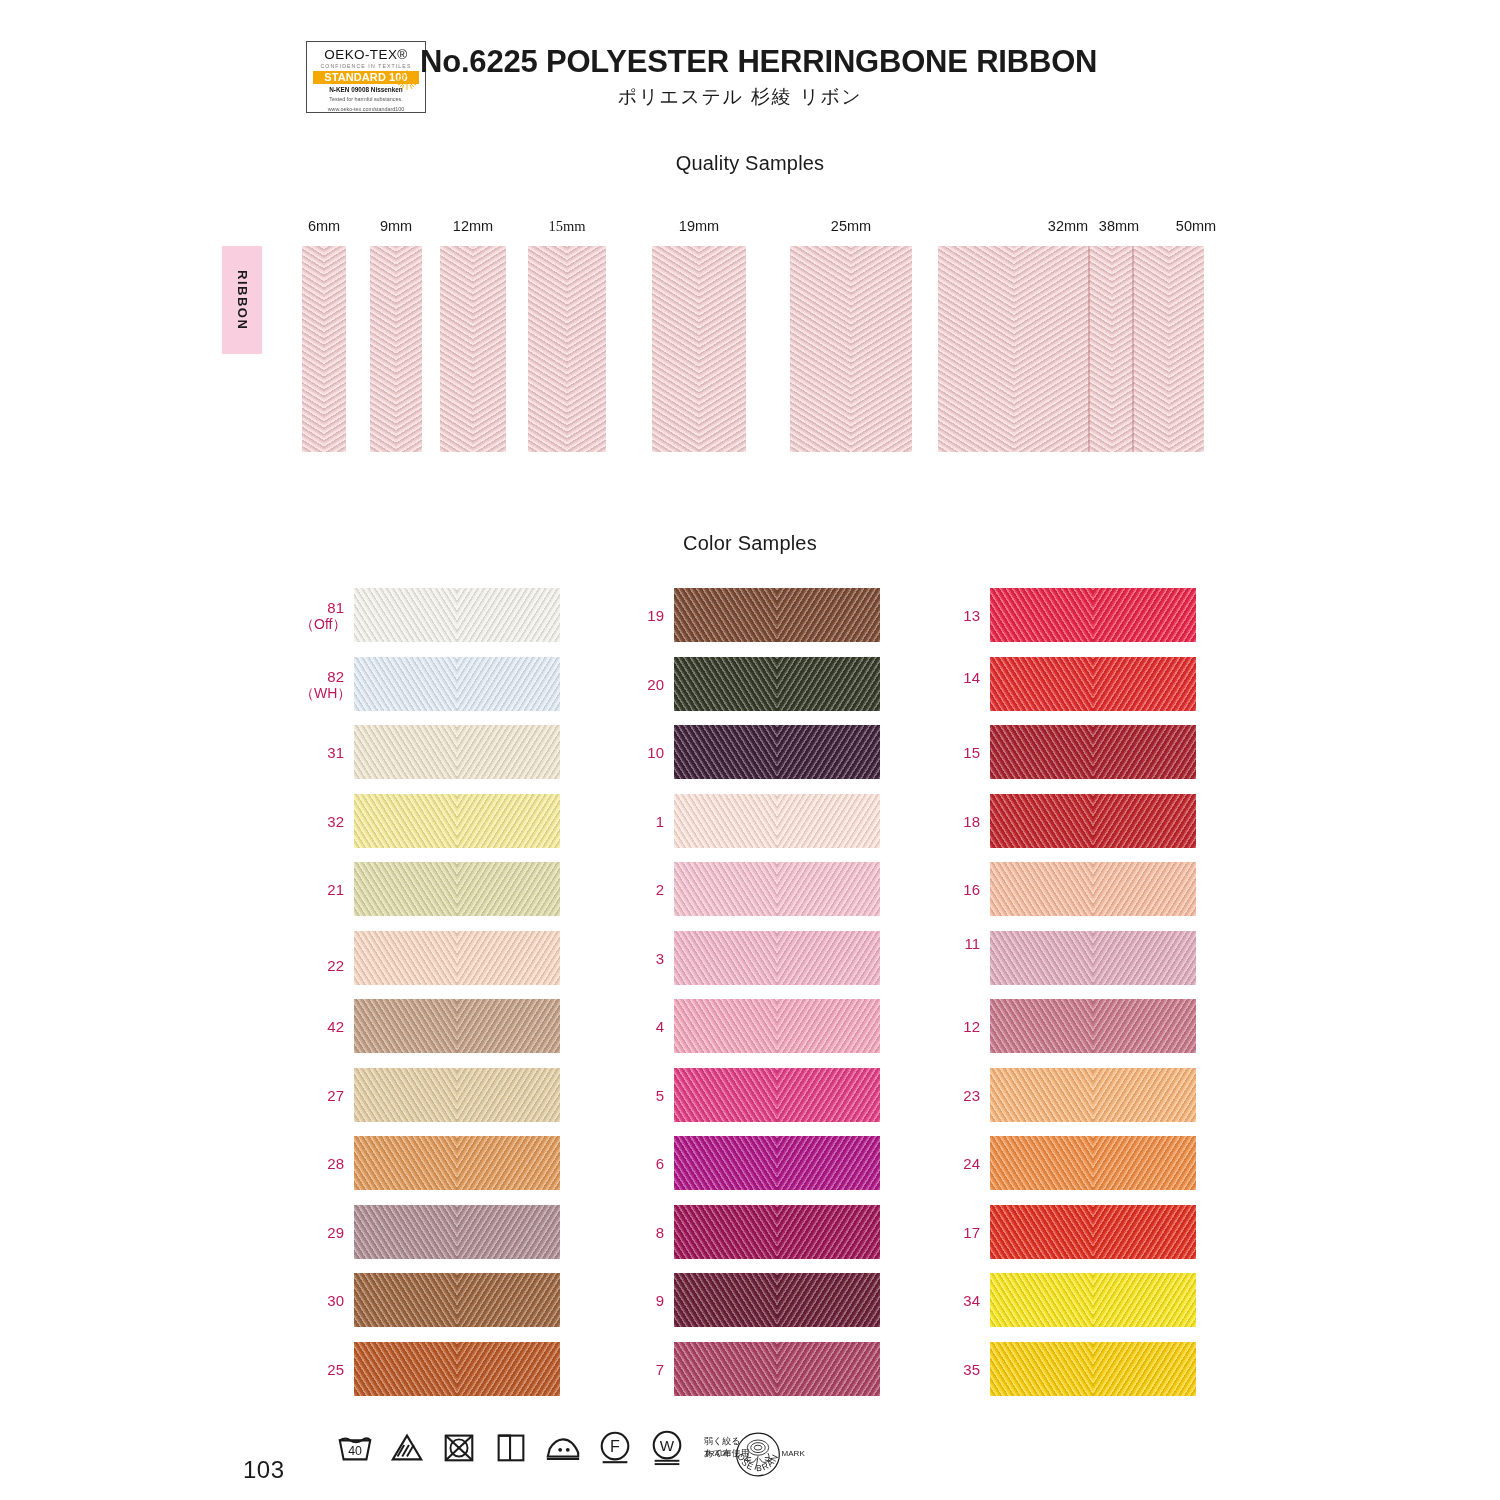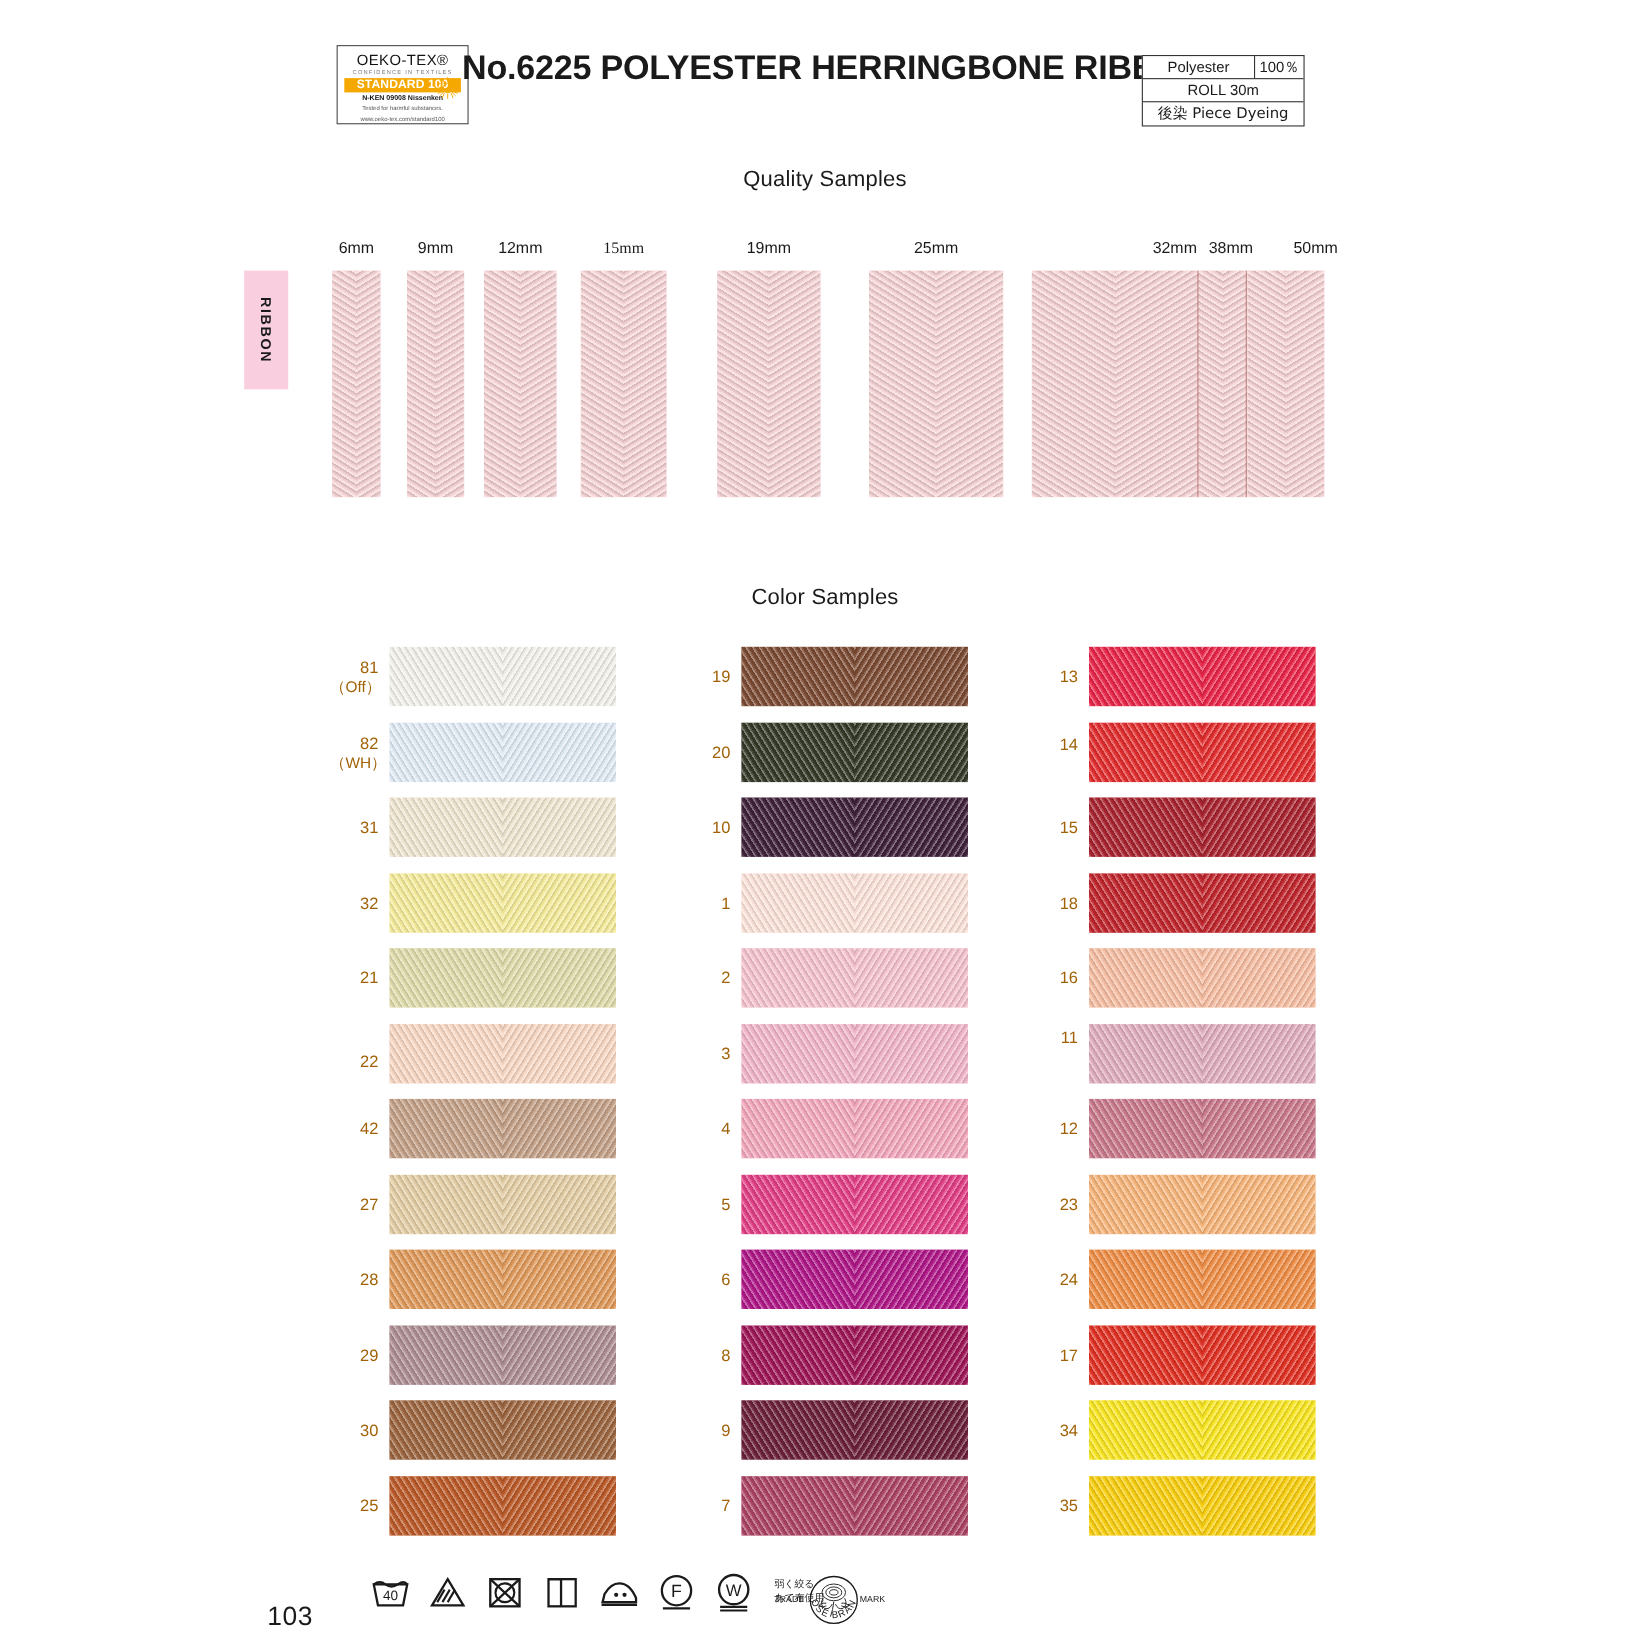--- a/index.html
+++ b/index.html
@@ -121,21 +121,21 @@
   .seam {
     position:absolute; top:0; bottom:0; width:2px;
     background:linear-gradient(to right, rgba(190,120,120,.0), rgba(183,110,112,.85), rgba(190,120,120,.0));
   }
 
   
   .col { position:absolute; top:588px; }
   .c-row { position:relative; height:68.5px; }
   .c-code {
     position:absolute; left:0; width:44px;
-    font-size:15px; text-align:right; color:#a16207;
+    font-size:15px; text-align:right; color:#be185d;
     line-height:17px;
   }
   .c-code .sub { display:block; font-size:14px; }
   .c-swatch {
     position:absolute; left:54px; top:0;
     width:206px; height:54px;
   }
 
   
   .care { position:absolute; left:336px; top:1428px; display:flex; align-items:center; gap:14px; }
@@ -181,33 +181,22 @@
         <line x1="29" y1="3.5" x2="25.5" y2="11.5"></line>
           <line x1="14.5" y1="28.5" x2="11" y2="36.5"></line>
         <line x1="36.5" y1="11" x2="28.5" y2="14.5"></line>
           <line x1="11.5" y1="25.5" x2="3.5" y2="29"></line>
       </g>
       <circle cx="20" cy="20" r="7.5" fill="none" stroke="#f5a800" stroke-width="1.6"></circle>
     </svg>
   </div>
 
   <div class="title-main">No.6225 POLYESTER HERRINGBONE RIBBON</div>
-
-  <div class="spec">
-    <div class="spec-row">
-      <div class="spec-c1">Polyester</div>
-      <div class="spec-c2">100％</div>
-    </div>
-    <div class="spec-row">
-      <div class="spec-full">ROLL  30m</div>
-    </div>
-    <div class="spec-row">
-      <div class="spec-full spec-jp">後染  Piece Dyeing</div>
-    </div>
-  </div>
+  <div class="title-jp">ポリエステル 杉綾 リボン</div>
+
 </div>
 
 <div class="sec-head" id="h-quality">Quality Samples</div>
 <div class="sec-head" id="h-color">Color Samples</div>
 
 <div class="ribbon-tab" style="background: rgb(249, 207, 224);">
   <span>RIBBON</span>
 </div>
 
 <div id="quality-area">

